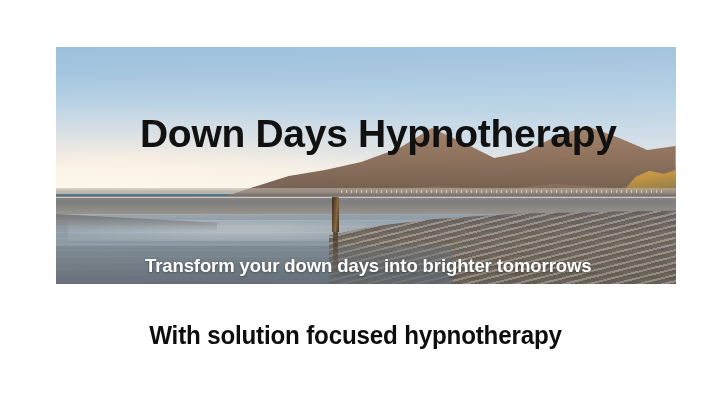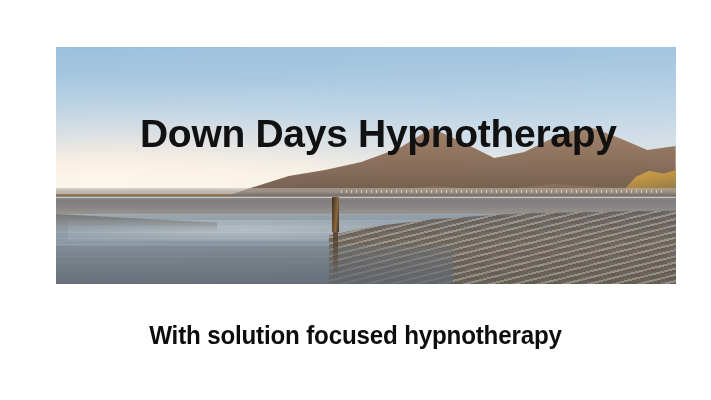--- a/index.html
+++ b/index.html
@@ -15,21 +15,21 @@
     width:711px; height:400px;
     background:#ffffff;
   }
 
   
   #hero {
     position:absolute;
     left:56px; top:47px;
     width:620px; height:237px;
     overflow:hidden;
-    background:#a16207;
+    background:#0369a1;
   }
 
   
   .sky {
     position:absolute; left:0; top:0; width:100%; height:62%;
     background:
       radial-gradient(150% 120% at 8% 98%,
         rgba(255,246,232,0.97) 0%,
         rgba(253,240,225,0.80) 18%,
         rgba(243,233,224,0.45) 34%,
@@ -270,17 +270,18 @@
     <div class="left-sand"></div>
     <div class="ripple-edge"></div>
     <div class="ripples"></div>
     <div class="fg-water"></div>
 
     <div class="post"></div>
     <div class="post-refl"></div>
 
     <div id="hero-title">Down Days Hypnotherapy</div>
 
+    <div id="hero-subtitle">Transform your down days into brighter tomorrows</div>
   </div>
 
   <div id="caption">With solution focused hypnotherapy</div>
 
 </div>
 
 </body></html>

